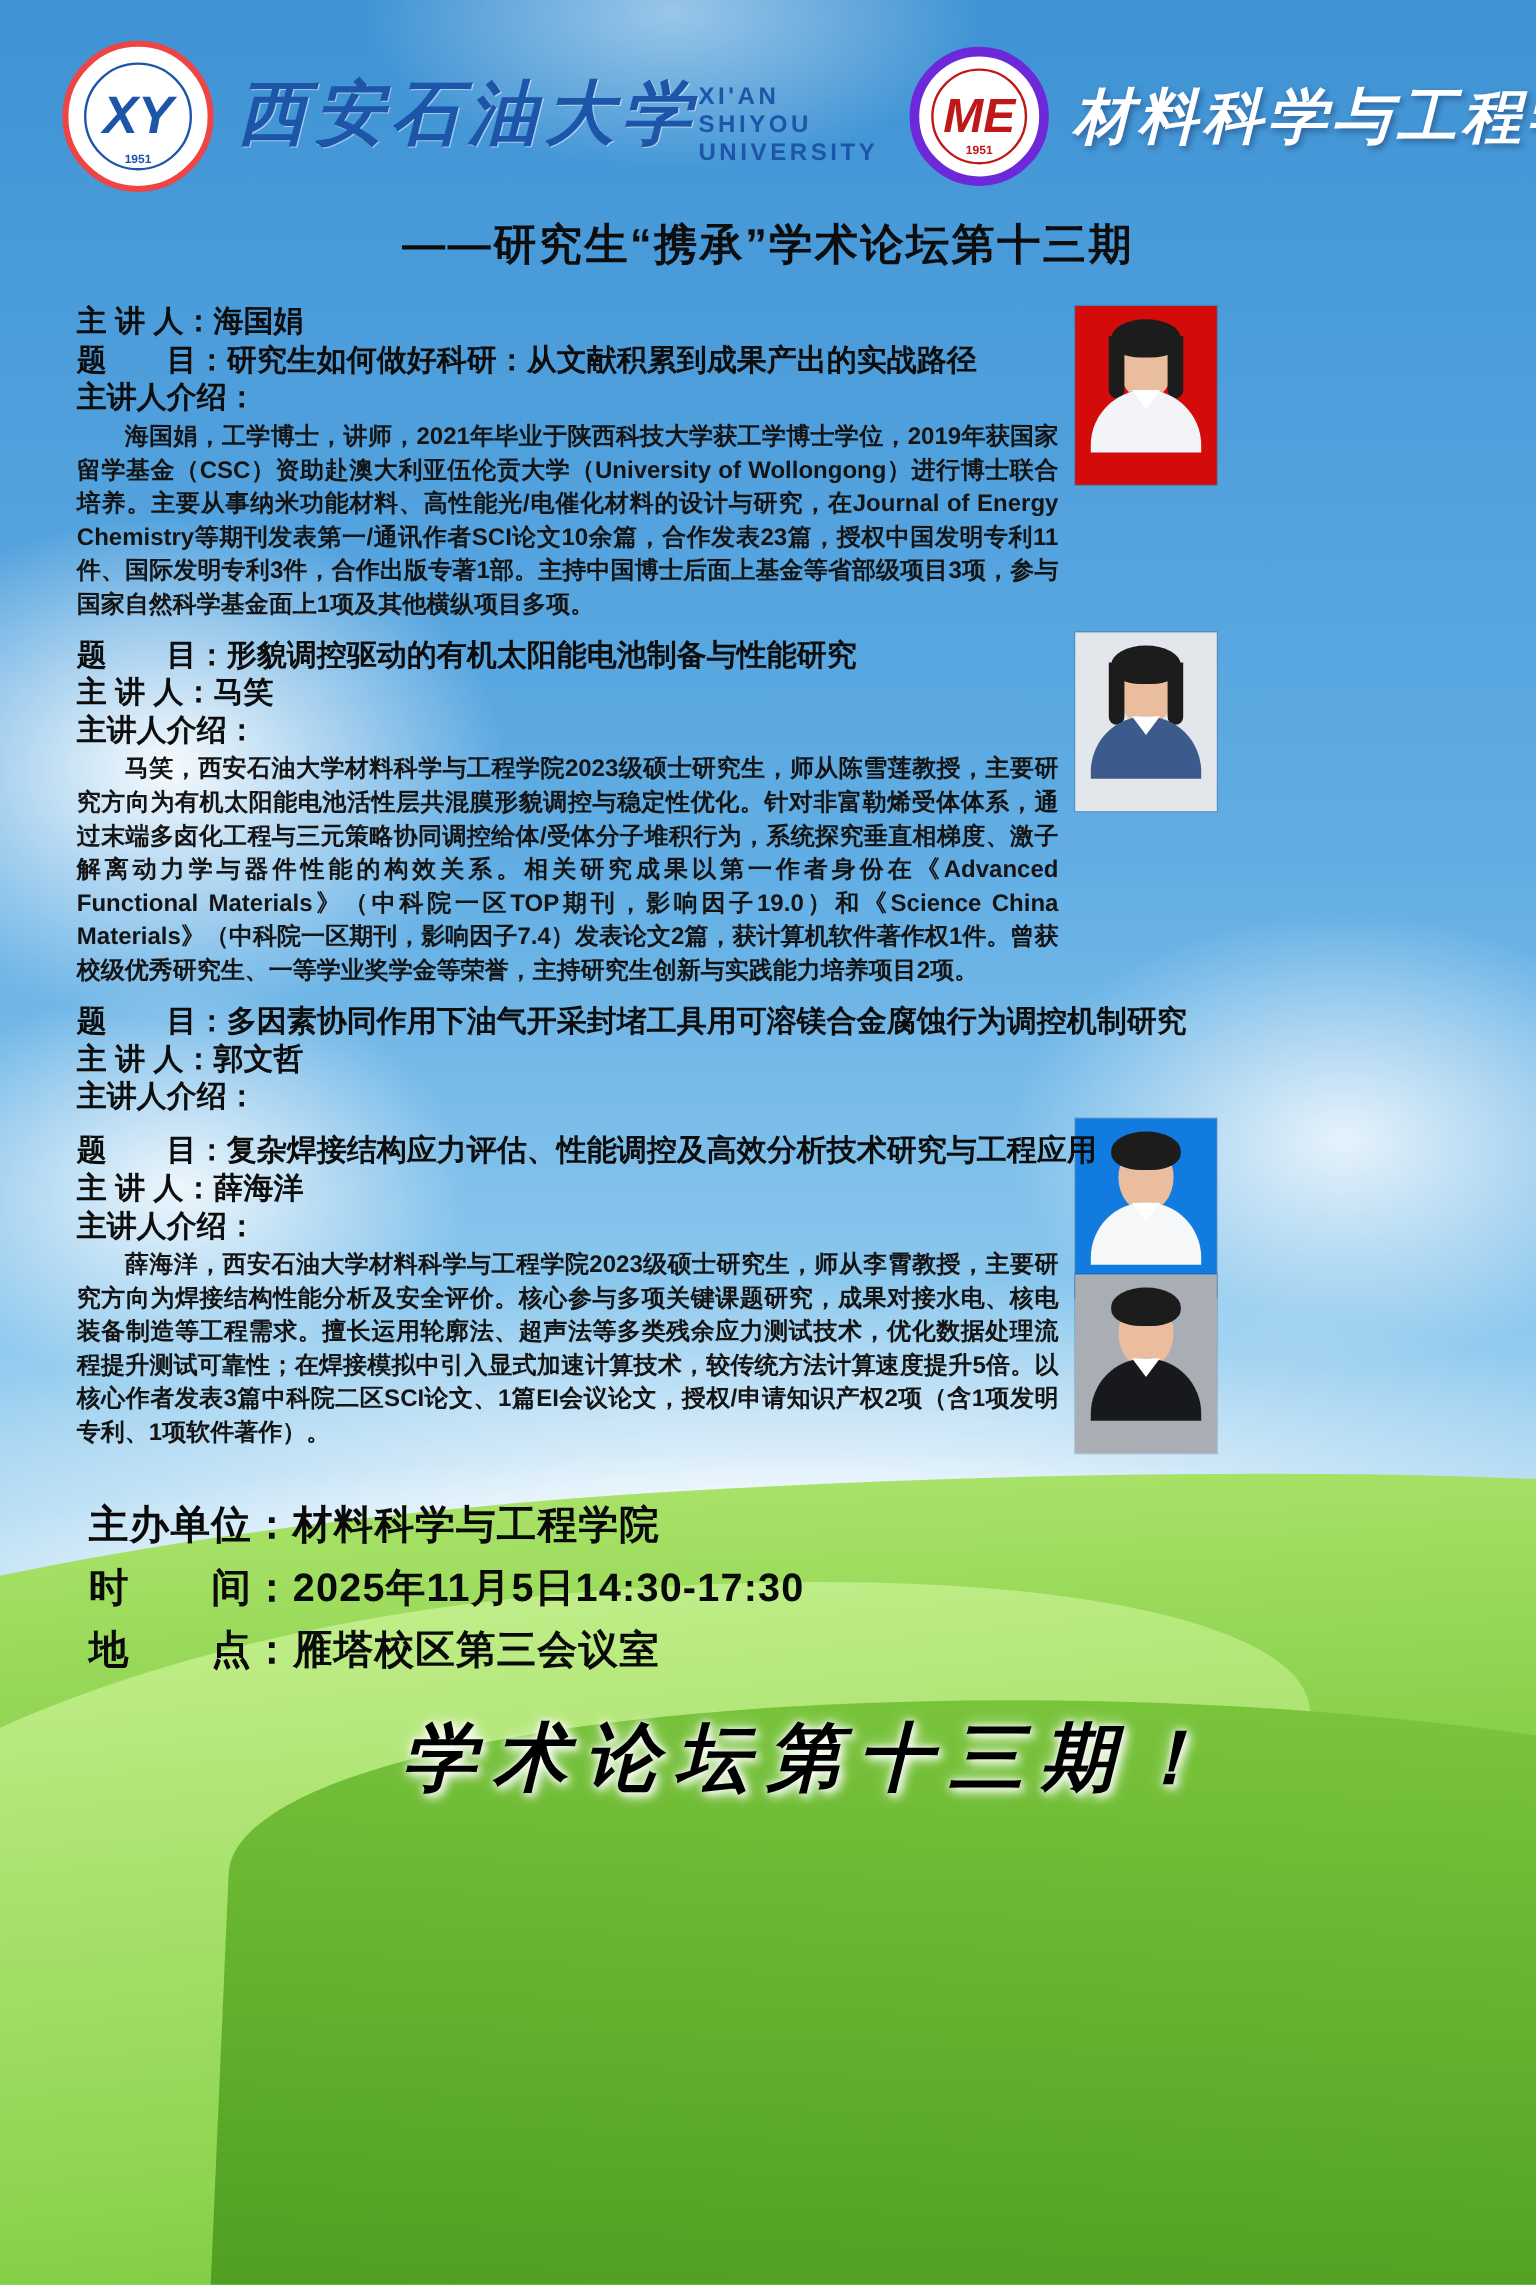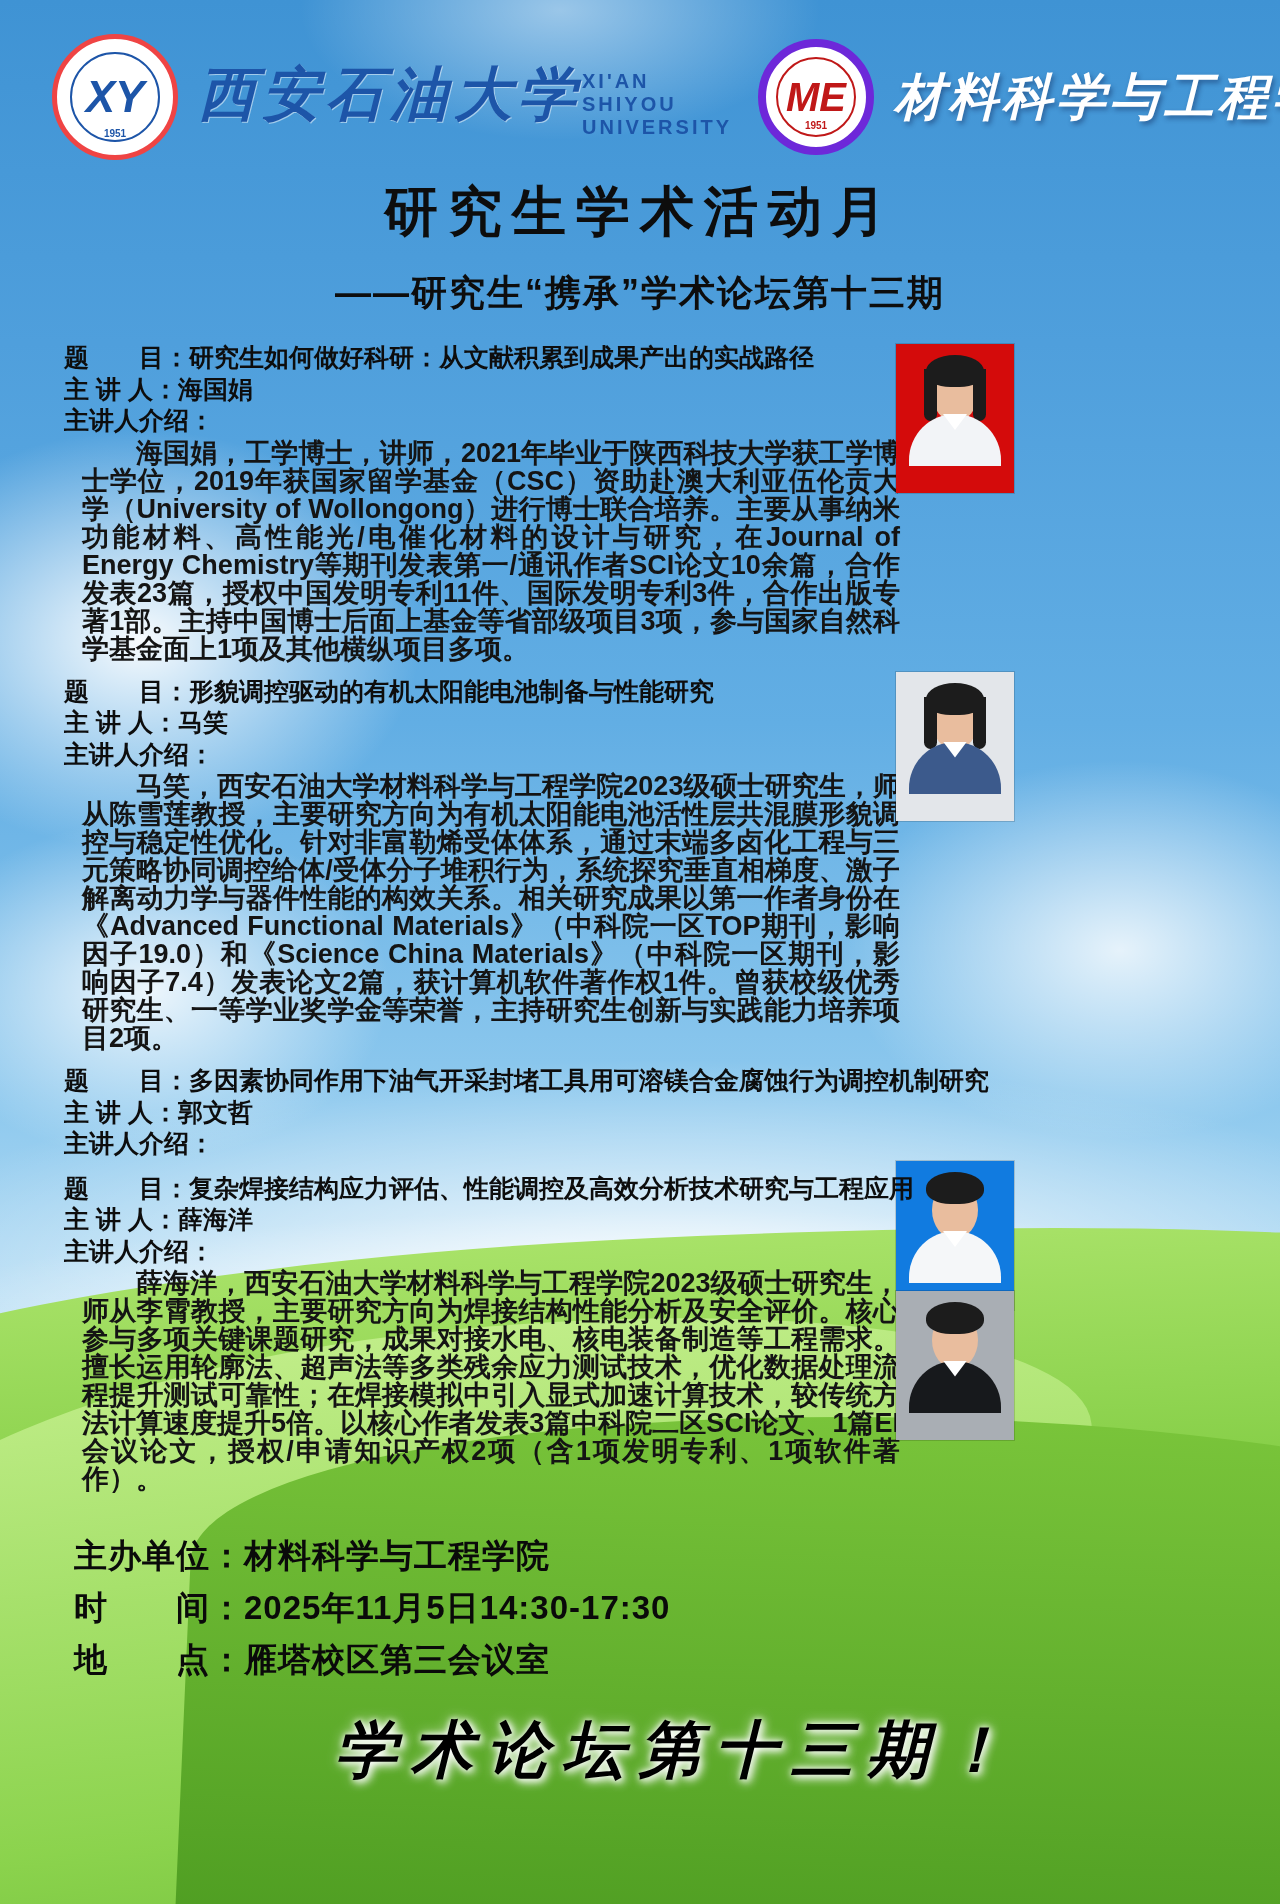--- a/index.html
+++ b/index.html
@@ -46,22 +46,22 @@
   .col-name{font-size:50px;font-weight:bold;font-style:italic;color:#ffffff;letter-spacing:4px;
             text-shadow:2px 3px 5px rgba(10,30,80,.45);white-space:nowrap;}
   .main-title{text-align:center;font-size:54px;font-weight:900;color:#0d0d0d;
               letter-spacing:10px;margin-top:16px;}
   .sub-title{text-align:center;font-size:36px;font-weight:bold;color:#0d0d0d;
              letter-spacing:2px;margin-top:20px;}
   
   .sections{padding:24px 0 0 64px;}
   .section{position:relative;margin-bottom:13px;}
   .hline{font-size:25px;font-weight:bold;color:#0d0d0d;line-height:1.26;white-space:nowrap;}
-  .intro{width:818px;font-size:27px;font-weight:bold;color:#141414;line-height:28px;
-         text-align:justify;text-indent:2em;margin:2px 0 0 18px;}
+  .intro{width:818px;font-size:20px;font-weight:bold;color:#141414;line-height:28px;
+         text-align:justify;text-indent:2em;margin:2px 0 0 0;}
   .photo{position:absolute;left:832px;width:118px;height:149px;overflow:hidden;
          box-shadow:0 0 0 1px rgba(0,0,0,.15);}
   .s1 .photo{top:2px;} .s2 .photo{top:-4px;} .s3 .photo{top:96px;} .s4 .photo{top:118px;}
   .head{width:46px;height:58px;border-radius:50%;background:#e9bd9e;margin:20px auto 0;position:relative;}
   .hair{position:absolute;top:-9px;left:-6px;right:-6px;height:32px;border-radius:50% 50% 42% 42%;background:#1c1c1c;}
   .hair.long:before,.hair.long:after{content:"";position:absolute;top:14px;width:13px;height:52px;background:#1c1c1c;border-radius:0 0 8px 8px;}
   .hair.long:before{left:-2px;} .hair.long:after{right:-2px;}
   .torso{width:92px;height:52px;border-radius:46px 46px 0 0;margin:-8px auto 0;position:relative;}
   .torso:before{content:"";position:absolute;left:50%;top:0;transform:translateX(-50%);
                 width:24px;height:16px;background:#fff;clip-path:polygon(0 0,100% 0,50% 100%);}
@@ -99,34 +99,33 @@
       <span class="uni-en">XI'AN SHIYOU UNIVERSITY</span>
     </div>
     <div class="logo col-logo">
       <div class="inner"></div>
       <span class="mono">ME</span>
       <span class="yr">1951</span>
     </div>
     <span class="col-name">材料科学与工程学院</span>
   </div>
 
-  <div class="main-title">研究生学术活动月</div>
   <div class="sub-title">——研究生“携承”学术论坛第十三期</div>
 
   <div class="sections">
 
     <div class="section s1">
       <div class="photo" style="background: rgb(212, 11, 11);">
         <div class="head">
             <div class="hair long"></div>
           </div>
         <div class="torso" style="background: rgb(242, 244, 247);"></div>
       </div>
+      <div class="hline"><span>主 讲 人：</span><span>海国娟</span></div>
       <div class="hline"><span>题　　目：</span><span>研究生如何做好科研：从文献积累到成果产出的实战路径</span></div>
-      <div class="hline"><span>主 讲 人：</span><span>海国娟</span></div>
       <div class="hline">主讲人介绍：</div>
       <p class="intro">海国娟，工学博士，讲师，2021年毕业于陕西科技大学获工学博士学位，2019年获国家留学基金（CSC）资助赴澳大利亚伍伦贡大学（University of Wollongong）进行博士联合培养。主要从事纳米功能材料、高性能光/电催化材料的设计与研究，在Journal of Energy Chemistry等期刊发表第一/通讯作者SCI论文10余篇，合作发表23篇，授权中国发明专利11件、国际发明专利3件，合作出版专著1部。主持中国博士后面上基金等省部级项目3项，参与国家自然科学基金面上1项及其他横纵项目多项。</p>
     </div>
 
     <div class="section s2">
       <div class="photo" style="background: rgb(227, 230, 234);">
         <div class="head">
             <div class="hair long"></div>
           </div>
         <div class="torso" style="background: rgb(60, 90, 140);"></div>

